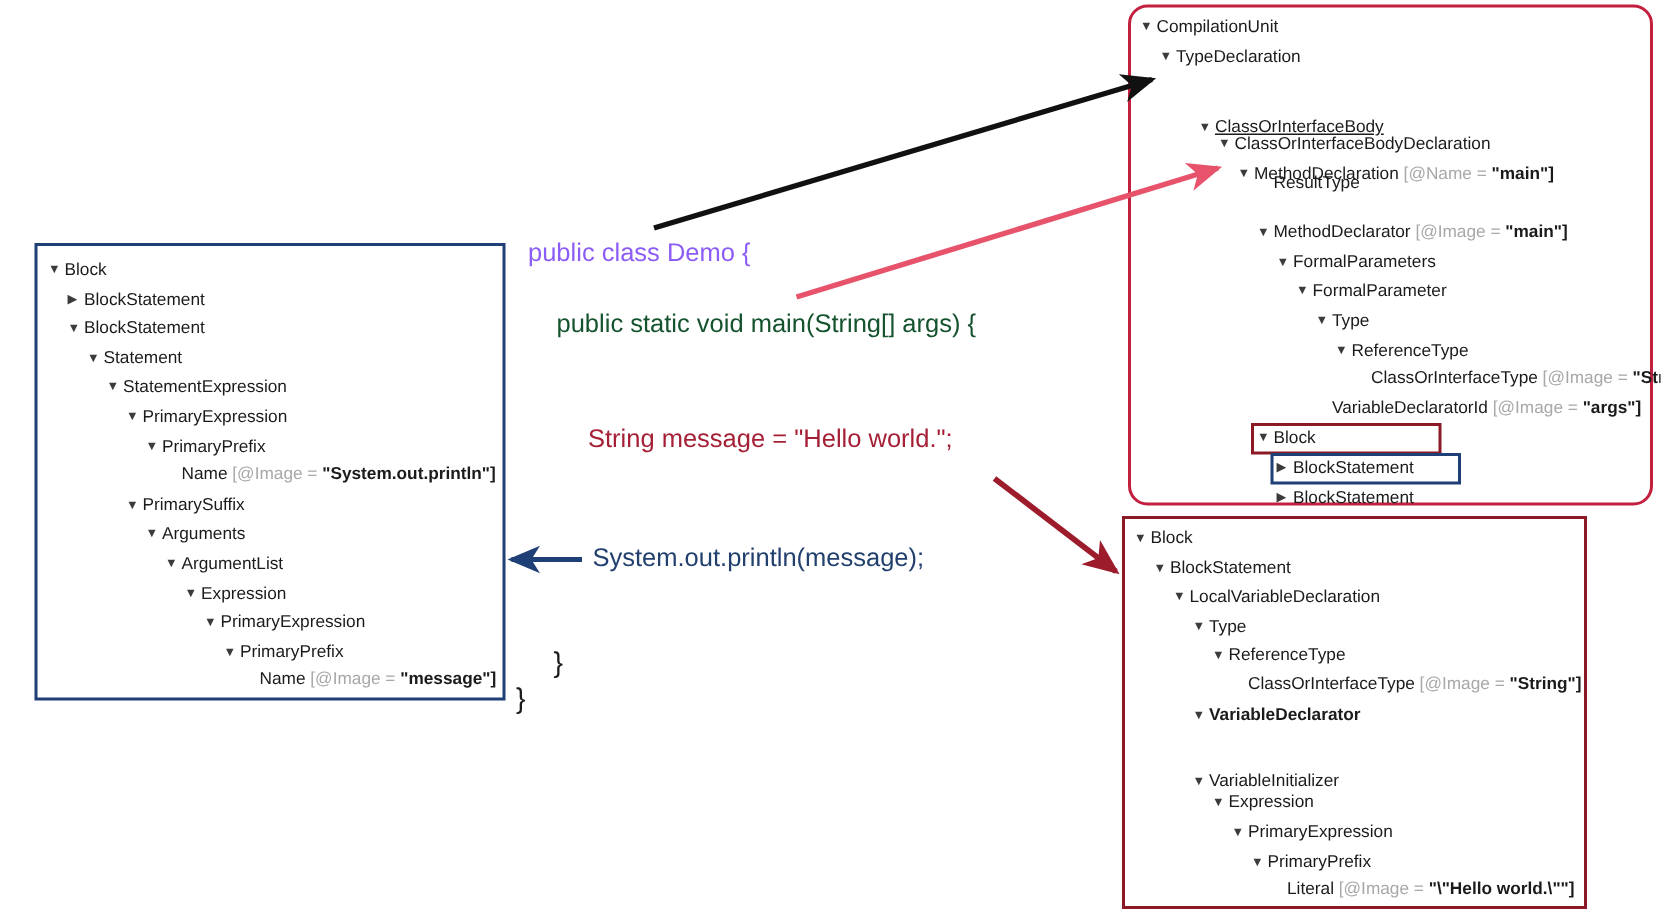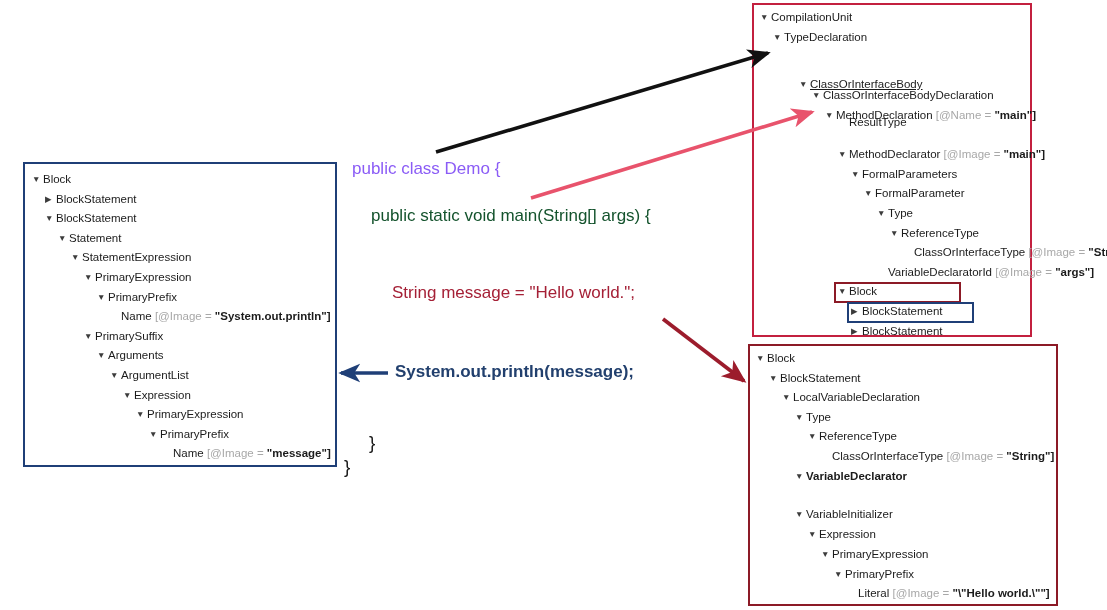--- a/index.html
+++ b/index.html
@@ -42,21 +42,21 @@
 </style>
 </head>
 <body>
 
 <div class="code black" style="left:352px;top:159px;">public class Demo {</div>
 
 <div class="code red" style="left:371px;top:206px;">public static void main(String[] args) {</div>
 
 <div class="code crimson" style="left:392px;top:283px;">String message = "Hello world.";</div>
 
-<div class="code navy" style="left:395px;top:362px;font-weight:bold;">System.out.println(message);</div>
+<div class="code navy" style="left:395px;top:362px;">System.out.println(message);</div>
 
 <div class="brace" style="left:369px;top:432px;">}</div>
 
 <div class="brace" style="left:344px;top:456px;">}</div>
 
 <div class="panel blue" style="left:23px;top:162px;width:314px;height:305px;">
   <div class="tree" id="tree-left">
       <div class="row" style="top: 9px; left: 7px;"><span class="tw">▼</span><span class="nodename">Block</span></div>
       <div class="row" style="top: 28.6px; left: 20px;"><span class="tw">▶</span><span class="nodename">BlockStatement</span></div>
       <div class="row" style="top: 48.2px; left: 20px;"><span class="tw">▼</span><span class="nodename">BlockStatement</span></div>
@@ -68,21 +68,21 @@
       <div class="row" style="top: 165.8px; left: 59px;"><span class="tw">▼</span><span class="nodename">PrimarySuffix</span></div>
       <div class="row" style="top: 185.4px; left: 72px;"><span class="tw">▼</span><span class="nodename">Arguments</span></div>
       <div class="row" style="top: 205px; left: 85px;"><span class="tw">▼</span><span class="nodename">ArgumentList</span></div>
       <div class="row" style="top: 224.6px; left: 98px;"><span class="tw">▼</span><span class="nodename">Expression</span></div>
       <div class="row" style="top: 244.2px; left: 111px;"><span class="tw">▼</span><span class="nodename">PrimaryExpression</span></div>
       <div class="row" style="top: 263.8px; left: 124px;"><span class="tw">▼</span><span class="nodename">PrimaryPrefix</span></div>
       <div class="row" style="top: 283.4px; left: 137px;"><span class="tw"></span><span class="nodename">Name</span><span class="attr"> [@Image = <span class="val">"message"]</span></span></div>
     </div>
 </div>
 
-<div class="panel red" style="left:752px;top:3px;width:280px;height:334px;">
+<div class="panel red" style="left:752px;top:3px;width:350px;height:334px;border-radius:13px;">
   <div class="tree" id="tree-topright">
       <div class="row" style="top: 6px; left: 6px;"><span class="tw">▼</span><span class="nodename">CompilationUnit</span></div>
       <div class="row" style="top: 25.6px; left: 19px;"><span class="tw">▼</span><span class="nodename">TypeDeclaration</span></div>
       <div class="row" style="top: 73px; left: 45px; text-decoration: underline;"><span class="tw">▼</span><span class="nodename">ClassOrInterfaceBody</span></div>
       <div class="row" style="top: 84.4px; left: 58px;"><span class="tw">▼</span><span class="nodename">ClassOrInterfaceBodyDeclaration</span></div>
       <div class="row" style="top: 104px; left: 71px;"><span class="tw">▼</span><span class="nodename">MethodDeclaration</span><span class="attr"> [@Name = <span class="val">"main"]</span></span></div>
       <div class="row" style="top: 111px; left: 84px;"><span class="tw"></span><span class="nodename">ResultType</span></div>
       <div class="row" style="top: 143.2px; left: 84px;"><span class="tw">▼</span><span class="nodename">MethodDeclarator</span><span class="attr"> [@Image = <span class="val">"main"]</span></span></div>
       <div class="row" style="top: 162.8px; left: 97px;"><span class="tw">▼</span><span class="nodename">FormalParameters</span></div>
       <div class="row" style="top: 182.4px; left: 110px;"><span class="tw">▼</span><span class="nodename">FormalParameter</span></div>
@@ -100,21 +100,21 @@
 
 <div class="panel darkred" style="left:748px;top:344px;width:310px;height:262px;">
   <div class="tree" id="tree-bottomright">
       <div class="row" style="top: 6px; left: 6px;"><span class="tw">▼</span><span class="nodename">Block</span></div>
       <div class="row" style="top: 25.6px; left: 19px;"><span class="tw">▼</span><span class="nodename">BlockStatement</span></div>
       <div class="row" style="top: 45.2px; left: 32px;"><span class="tw">▼</span><span class="nodename">LocalVariableDeclaration</span></div>
       <div class="row" style="top: 64.8px; left: 45px;"><span class="tw">▼</span><span class="nodename">Type</span></div>
       <div class="row" style="top: 84.4px; left: 58px;"><span class="tw">▼</span><span class="nodename">ReferenceType</span></div>
       <div class="row" style="top: 104px; left: 71px;"><span class="tw"></span><span class="nodename">ClassOrInterfaceType</span><span class="attr"> [@Image = <span class="val">"String"]</span></span></div>
       <div class="row" style="top: 123.6px; left: 45px; font-weight: bold;"><span class="tw">▼</span><span class="nodename">VariableDeclarator</span></div>
-      <div class="row" style="top: 162px; left: 45px;"><span class="tw">▼</span><span class="nodename">VariableInitializer</span></div>
+      <div class="row" style="top: 168px; left: 45px;"><span class="tw">▼</span><span class="nodename">VariableInitializer</span></div>
       <div class="row" style="top: 182.4px; left: 58px;"><span class="tw">▼</span><span class="nodename">Expression</span></div>
       <div class="row" style="top: 202px; left: 71px;"><span class="tw">▼</span><span class="nodename">PrimaryExpression</span></div>
       <div class="row" style="top: 221.6px; left: 84px;"><span class="tw">▼</span><span class="nodename">PrimaryPrefix</span></div>
       <div class="row" style="top: 241.2px; left: 97px;"><span class="tw"></span><span class="nodename">Literal</span><span class="attr"> [@Image = <span class="val">"\"Hello world.\""]</span></span></div>
     </div>
 </div>
 
 <svg class="ovl">
   <defs>
     <marker id="mk-black" markerWidth="7" markerHeight="7" refX="5.6" refY="3.1" orient="auto" markerUnits="strokeWidth">

